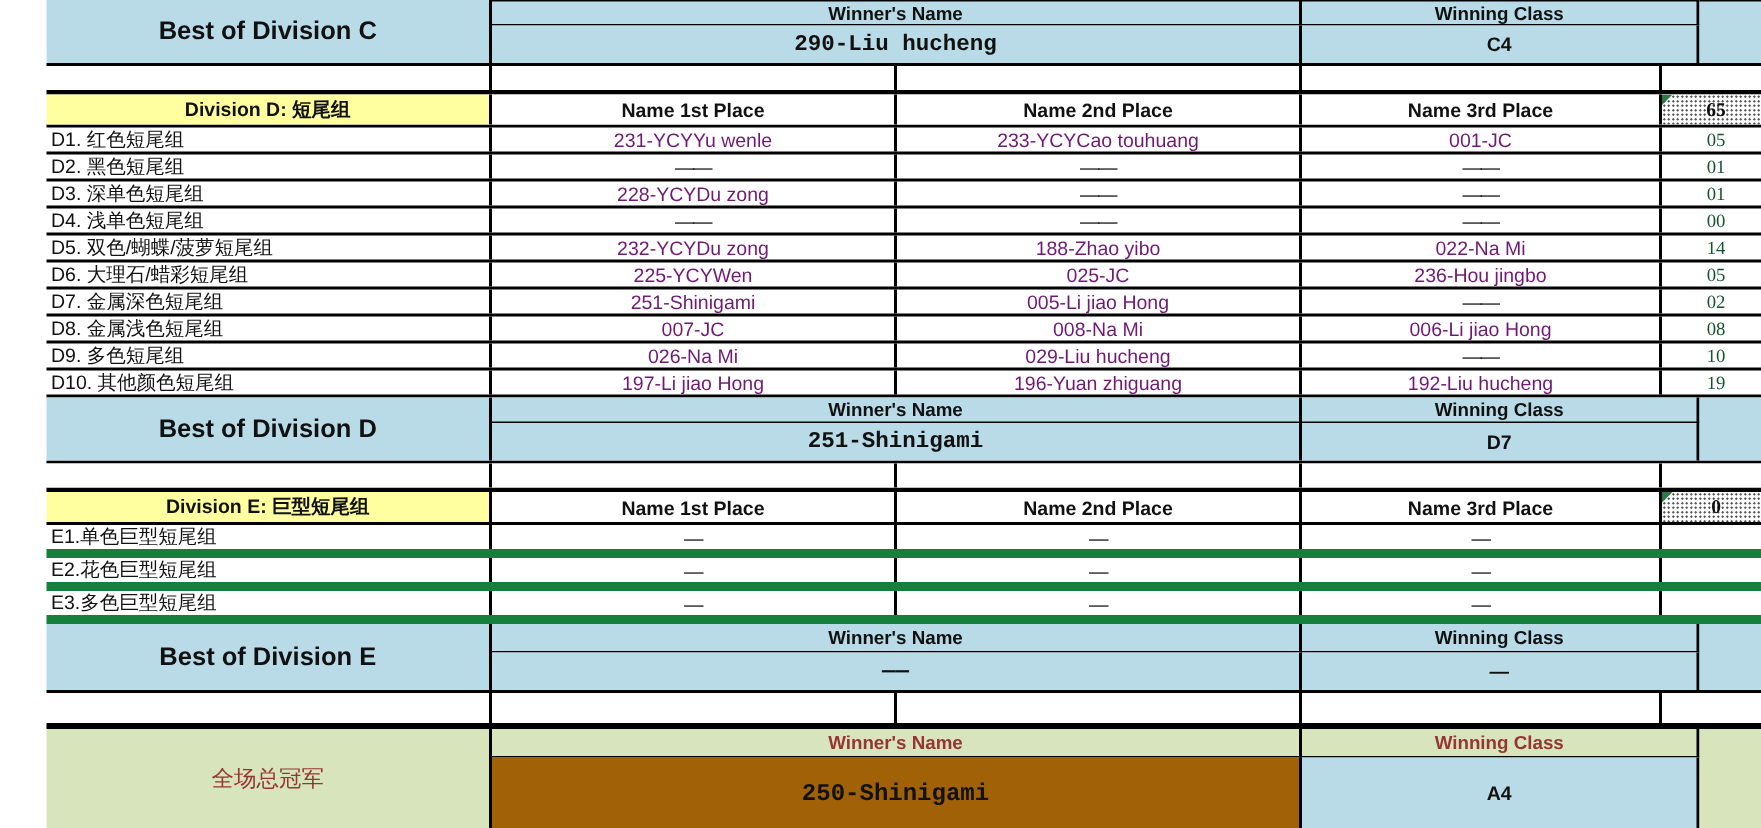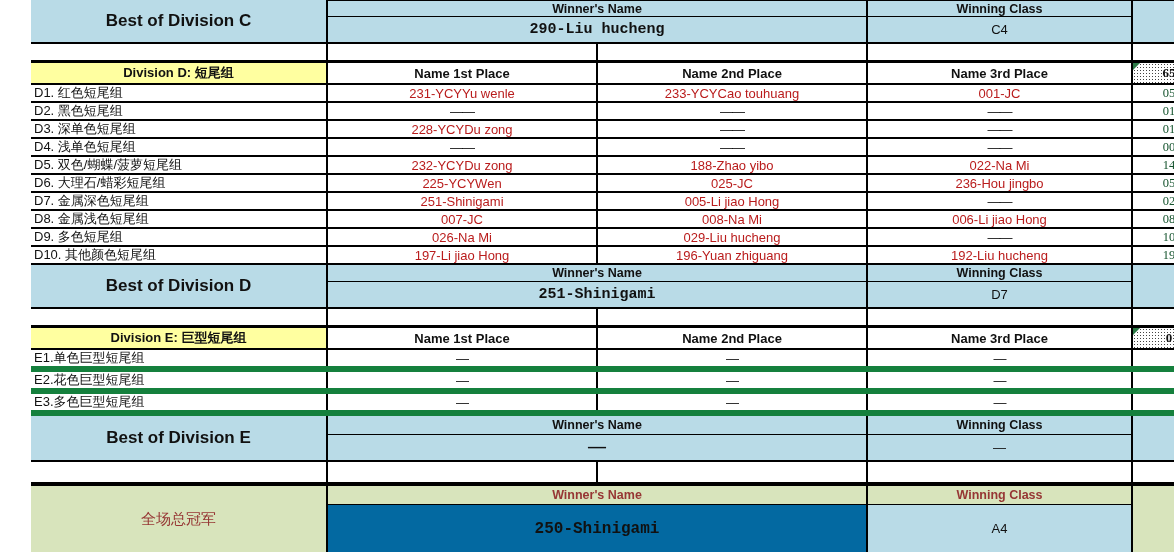--- a/index.html
+++ b/index.html
@@ -7,23 +7,23 @@
     width:1174px;height:552px;overflow:hidden;position:relative;
     font-family:"Liberation Sans",sans-serif;font-size:13px;color:#111;
     box-sizing:border-box;background:#fff;padding-left:31px;
   }
   #sheet *{box-sizing:border-box;}
   .row{display:flex;width:1174px;}
   .c{flex:0 0 auto;display:flex;align-items:center;border-right:2px solid #000;overflow:hidden;white-space:nowrap;}
   .c0{width:297px;padding-left:3px;}
   .c1{width:270px;justify-content:center;}
   .c2{width:270px;justify-content:center;}
-  .c3{width:265px;justify-content:center;}
+  .c3{width:240px;justify-content:center;}
   .c4{width:72px;justify-content:center;border-right:none;}
-  .val{color:#b91c1c;font-size:13px;}
+  .val{color:#701a75;font-size:13px;}
   .val.dash{color:#111;letter-spacing:-1px;}
   .cnt{font-family:"Liberation Serif",serif;font-size:12.5px;color:#14532d;}
   
   .dheader{height:25px;border-top:3px solid #000;border-bottom:2px solid #000;font-weight:bold;}
   .dheader .c0{background:#ffffa0;justify-content:center;padding-left:0;}
   .dheader .c1,.dheader .c2,.dheader .c3{background:#fff;}
   .dotted{
     position:relative;
     background-color:#fff;
     background-image:radial-gradient(circle,#444 0.7px,transparent 0.85px);
@@ -49,29 +49,29 @@
   .bo-label{grid-column:1;grid-row:1/3;display:flex;align-items:center;justify-content:center;
     font-weight:bold;font-size:17px;border-right:2px solid #000;background:#b9dbe7;}
   .bo-wh{grid-column:2;grid-row:1;display:flex;align-items:center;justify-content:center;
     font-weight:bold;font-size:12.5px;border-right:2px solid #000;border-bottom:1px solid #000;background:#b9dbe7;}
   .bo-ch{grid-column:3;grid-row:1;display:flex;align-items:center;justify-content:center;
     font-weight:bold;font-size:12.5px;border-right:2px solid #000;border-bottom:1px solid #000;background:#b9dbe7;}
   .bo-wv{grid-column:2;grid-row:2;display:flex;align-items:center;justify-content:center;
     font-family:"Liberation Mono",monospace;font-weight:bold;font-size:15px;
     border-right:2px solid #000;background:#b9dbe7;}
   .bo-cv{grid-column:3;grid-row:2;display:flex;align-items:center;justify-content:center;
-    font-weight:normal;font-size:13px;border-right:2px solid #000;background:#b9dbe7;}
+    font-weight:bold;font-size:13px;border-right:2px solid #000;background:#b9dbe7;}
   .bo-side{grid-column:4;grid-row:1/3;background:#b9dbe7;}
   .sec-c .bo-wh,.sec-c .bo-ch{border-top:1px solid #000;}
   .sec-c .bo-side{border-top:1px solid #000;}
   
   .sec-champ .bo-label{background:#d8e4bc;color:#963634;font-size:15px;font-weight:normal;}
   .sec-champ .bo-wh,.sec-champ .bo-ch{background:#d8e4bc;color:#963634;}
   .sec-champ .bo-side{background:#d8e4bc;}
-  .sec-champ .bo-wv{background:#0369a1;font-size:16px;}
+  .sec-champ .bo-wv{background:#a16207;font-size:16px;}
   .sec-champ .bo-cv{background:#b9dbe7;}
 </style>
 </head>
 <body>
 
 <div id="sheet">
 
   <div class="sec sec-c">
     <div class="bo-label">Best of Division C</div>
     <div class="bo-wh">Winner's Name</div>

